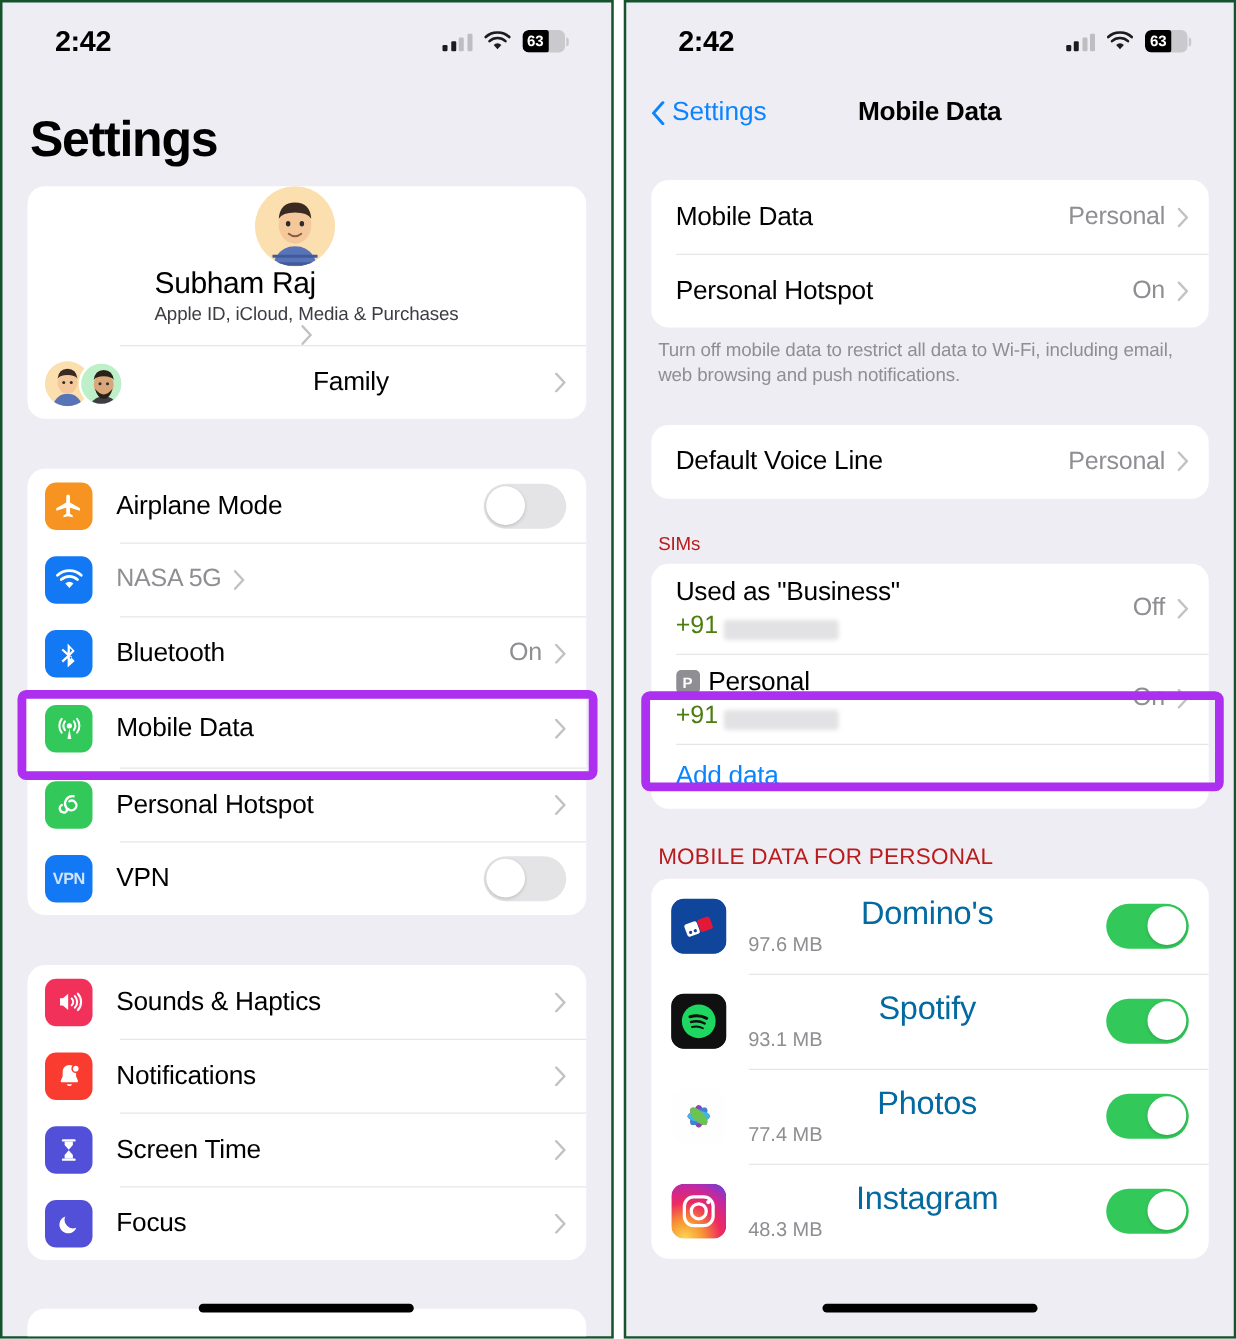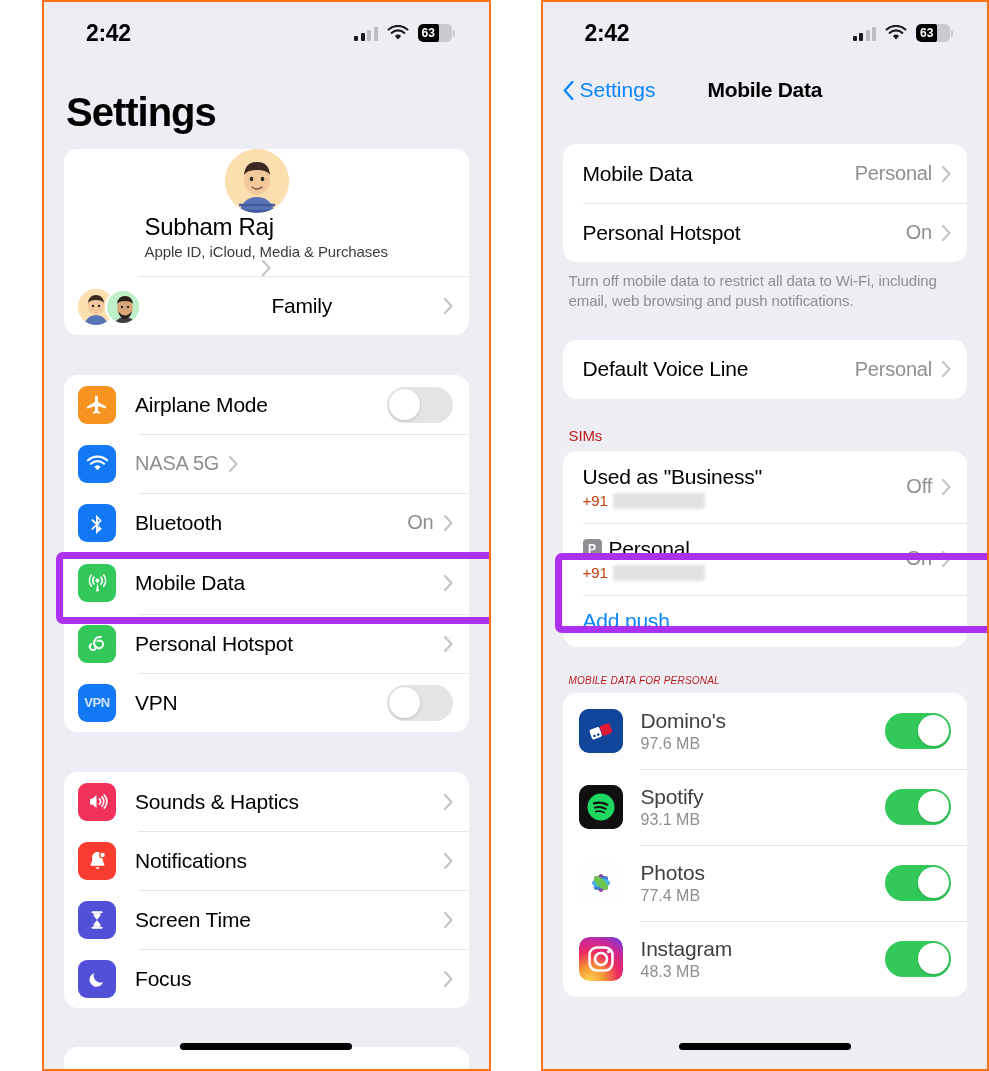--- a/index.html
+++ b/index.html
@@ -13,23 +13,22 @@
     width: 989px; height: 1071px;
     display: flex;
     gap: 8px;
     background: #ffffff;
   }
   .phone {
     position: relative;
     width: 491px;
     height: 1071px;
     background: #efedf4;
-    border: 2px solid #f97316;
+    border: 2px solid #14532d;
     overflow: hidden;
-    margin-left: 42px;
   }
   .phone-inner {
     position: absolute;
     inset: 0;
     overflow: hidden;
   }
 
   
   .statusbar {
     height: 62px;
@@ -199,55 +198,55 @@
     line-height: 1.35;
     padding: 9px 26px 0 26px;
     letter-spacing: -0.1px;
   }
   .sect-head {
     font-size: 15px;
     color: #b91c1c;
     padding: 0 26px 7px 26px;
     letter-spacing: -0.1px;
   }
-  .sect-head.caps { font-size: 10px; letter-spacing: 0.2px; font-style: italic; }
+  .sect-head.caps { font-size: 18px; letter-spacing: 0.2px; }
 
   .gap-l { height: 40px; }
   .gap-m { height: 28px; }
 
   
   .sim-row { min-height: 72px; padding: 10px 16px 10px 20px; align-items: center; }
   .sim-text { flex: 1; }
   .sim-title { font-size: 21px; color: #000; letter-spacing: -0.2px; display: flex; align-items: center; gap: 7px; }
   .pbadge {
     width: 19px; height: 19px; border-radius: 4px;
     background: #8e8e93; color: #fff;
     font-size: 12px; font-weight: bold;
     display: inline-flex; align-items: center; justify-content: center;
     flex: none;
   }
-  .sim-sub { font-size: 15px; color: #c2410c; margin-top: 3px; display: flex; align-items: flex-end; gap: 5px; }
+  .sim-sub { font-size: 20px; color: #4d7c0f; margin-top: 3px; display: flex; align-items: flex-end; gap: 5px; }
   .redact {
     display: inline-block; width: 92px; height: 16px;
     background: #e2e2e4; border-radius: 3px;
     filter: blur(1.6px);
   }
   .link-row { min-height: 52px; padding-left: 20px; }
   .link-row .label { color: #0a84ff; font-size: 21px; }
 
   
   .app-row { min-height: 76px; padding: 0 16px 0 16px; }
   .app-row + .app-row::before { left: 78px; }
   .app-ico {
     width: 44px; height: 44px; border-radius: 10px;
     flex: none; margin-right: 18px;
     position: relative; overflow: hidden;
   }
   .app-text { flex: 1; }
-  .app-name { font-size: 21px; color: #404040; letter-spacing: -0.2px; }
+  .app-name { font-size: 26px; color: #0369a1; letter-spacing: -0.2px; text-align: center; }
   .app-size { font-size: 16px; color: #8e8e93; margin-top: 2px; }
 
   
   .home-ind {
     position: absolute;
     left: 50%; transform: translateX(-50%);
     bottom: 19px;
     width: 172px; height: 7px;
     border-radius: 4px; background: #000;
     z-index: 40;
@@ -607,21 +606,21 @@
             <span class="redact"></span>
           </div>
         </div>
         <div class="value">On</div>
         <svg class="chev" viewBox="0 0 9 16">
               <path d="M1 1 L7.5 8 L1 15" stroke="#c2c2c6" stroke-width="2" fill="none" stroke-linecap="round" stroke-linejoin="round"></path>
             </svg>
       </div>
 
       <div class="row link-row plain">
-        <div class="label">Add push</div>
+        <div class="label">Add data</div>
       </div>
     </div>
 
     <div class="gap-m"></div>
 
     <div class="sect-head caps">MOBILE DATA FOR PERSONAL</div>
 
     <div class="card">
 
       <div class="row app-row">

